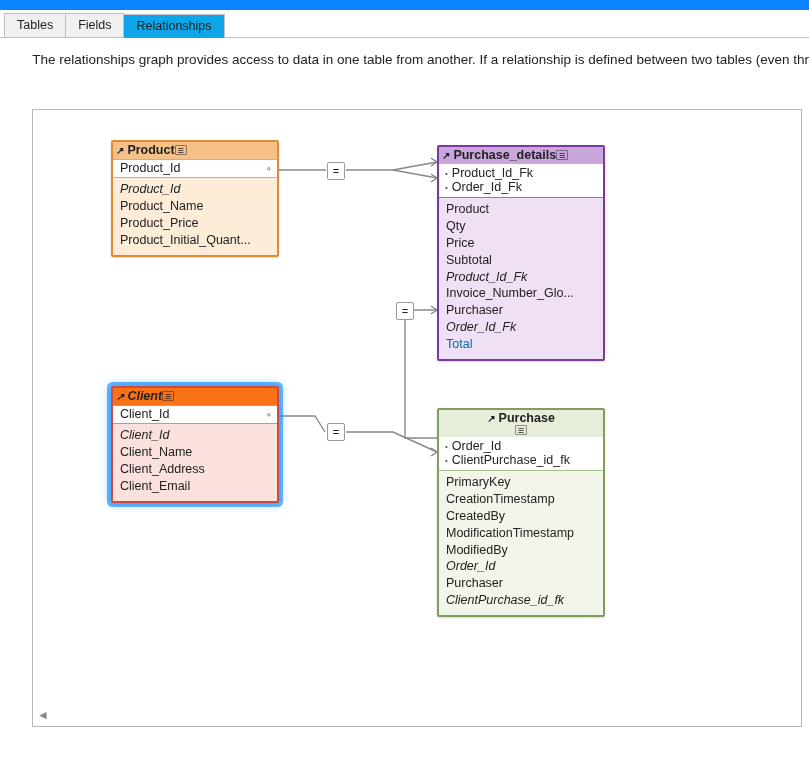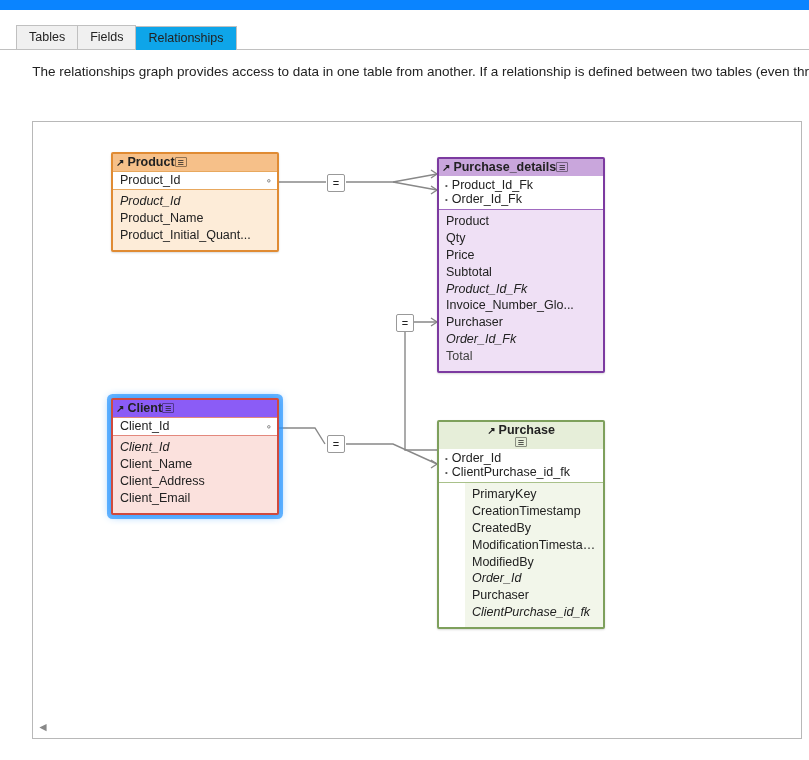--- a/index.html
+++ b/index.html
@@ -1,20 +1,20 @@
 <!DOCTYPE html>
 <html><head>
 <meta charset="utf-8">
 <style>
   *{box-sizing:border-box;margin:0;padding:0;}
   body{font-family:"Segoe UI",Tahoma,Arial,sans-serif;font-size:13px;
        color:#222;background:#fff;width:809px;}
   .topbar{height:10px;background:#0a84ff;}
-  .tabstrip{display:flex;align-items:flex-end;height:40px;
-            border-bottom:1px solid #c0c0c0;padding-left:16px;}
+  .tabstrip{display:flex;align-items:flex-end;height:28px;
+            border-bottom:1px solid #c0c0c0;padding-left:4px;}
   .tab{padding:4px 12px 5px;border:1px solid #c0c0c0;border-bottom:none;
        background:#f0f0f0;margin-right:-1px;font-size:12.5px;cursor:pointer;}
   .tab.active{background:#0ea5e9;position:relative;top:1px;border-top:1px solid #c0c0c0;}
   .intro{padding:14px 0 0 18px;font-size:13.5px;white-space:nowrap;overflow:hidden;text-align:right;}
   .graph-area{position:relative;margin:42px 0 0 32px;
               border:1px solid #b8b8b8;width:770px;height:618px;
               background:#fff;overflow:hidden;}
 
   
   .tbl{position:absolute;border:2px solid;border-radius:2px;
@@ -29,43 +29,43 @@
   .tbl .keybar{background:#fff;border-top:1px solid;border-bottom:1px solid;
        display:flex;align-items:center;justify-content:space-between;
        padding:1px 5px 2px 7px;}
   .tbl .keybar .dot{font-size:10px;color:#666;}
   .tbl .linkkeys{border-bottom:1px solid;padding:2px 0 3px 0;background:#fff;}
   .tbl .linkkeys div{padding:0 6px;display:flex;align-items:center;gap:4px;}
   .tbl .linkkeys .dot{font-size:8px;color:#555;}
   .tbl .fields{padding:3px 7px 6px 7px;background:#fff;line-height:1.35;}
   .tbl .fields div{white-space:nowrap;overflow:hidden;text-overflow:ellipsis;}
   .fk{font-style:italic;}
-  .dim{color:#404040;}
+  .dim{color:#0369a1;}
 
   
   .orange{border-color:#e08b33;}
   .orange .titlebar{background:#f6c089;}
   .orange .keybar,.orange .linkkeys{border-color:#e8a85e;}
   .orange .fields{background:#fdecd8;}
 
   .purple{border-color:#7c3aa0;}
   .purple .titlebar{background:#c9a6dc;}
   .purple .keybar,.purple .linkkeys{border-color:#a06ac0;}
   .purple .fields{background:#efe0f5;}
 
   .red{border-color:#d04a3e;}
-  .red .titlebar{background:#8b5cf6;}
+  .red .titlebar{background:#f97316;font-style:italic;}
   .red .keybar,.red .linkkeys{border-color:#e3887d;}
   .red .fields{background:#fbe1dd;}
   .red.selected{box-shadow:0 0 0 4px rgba(40,150,255,.7),0 0 10px rgba(40,150,255,.9);}
 
   .green{border-color:#7ea05c;}
   .green .titlebar{background:#e6eed9;flex-direction:column;}
   .green .keybar,.green .linkkeys{border-color:#a9c18a;}
-  .green .fields{background:#f2f6ea;margin-left:26px;}
+  .green .fields{background:#f2f6ea;}
 
   
   .conn{position:absolute;stroke:#888;stroke-width:1.4;fill:none;}
   .opbox{position:absolute;width:18px;height:18px;border:1px solid #999;
          border-radius:2px;background:#fff;display:flex;
          justify-content:center;align-items:center;font-size:11px;}
 
   .scroll-left{position:absolute;left:4px;bottom:4px;font-size:12px;color:#888;cursor:pointer;}
 </style>
 </head>
@@ -108,20 +108,21 @@
       <span><span class="exp">↗</span><span>Product</span></span>
       <span class="menu">≡</span>
     </div>
     <div class="keybar">
       <span>Product_Id</span>
       <span class="dot">∘</span>
     </div>
     <div class="fields">
       <div class="fk">Product_Id</div>
       <div>Product_Name</div>
+      <div>Product_Price</div>
       <div>Product_Initial_Quant...</div>
     </div>
   </div>
 
   <div class="tbl purple" style="left:404px;top:35px">
     <div class="titlebar">
       <span><span class="exp">↗</span><span>Purchase_details</span></span>
       <span class="menu">≡</span>
     </div>
     <div class="linkkeys">

